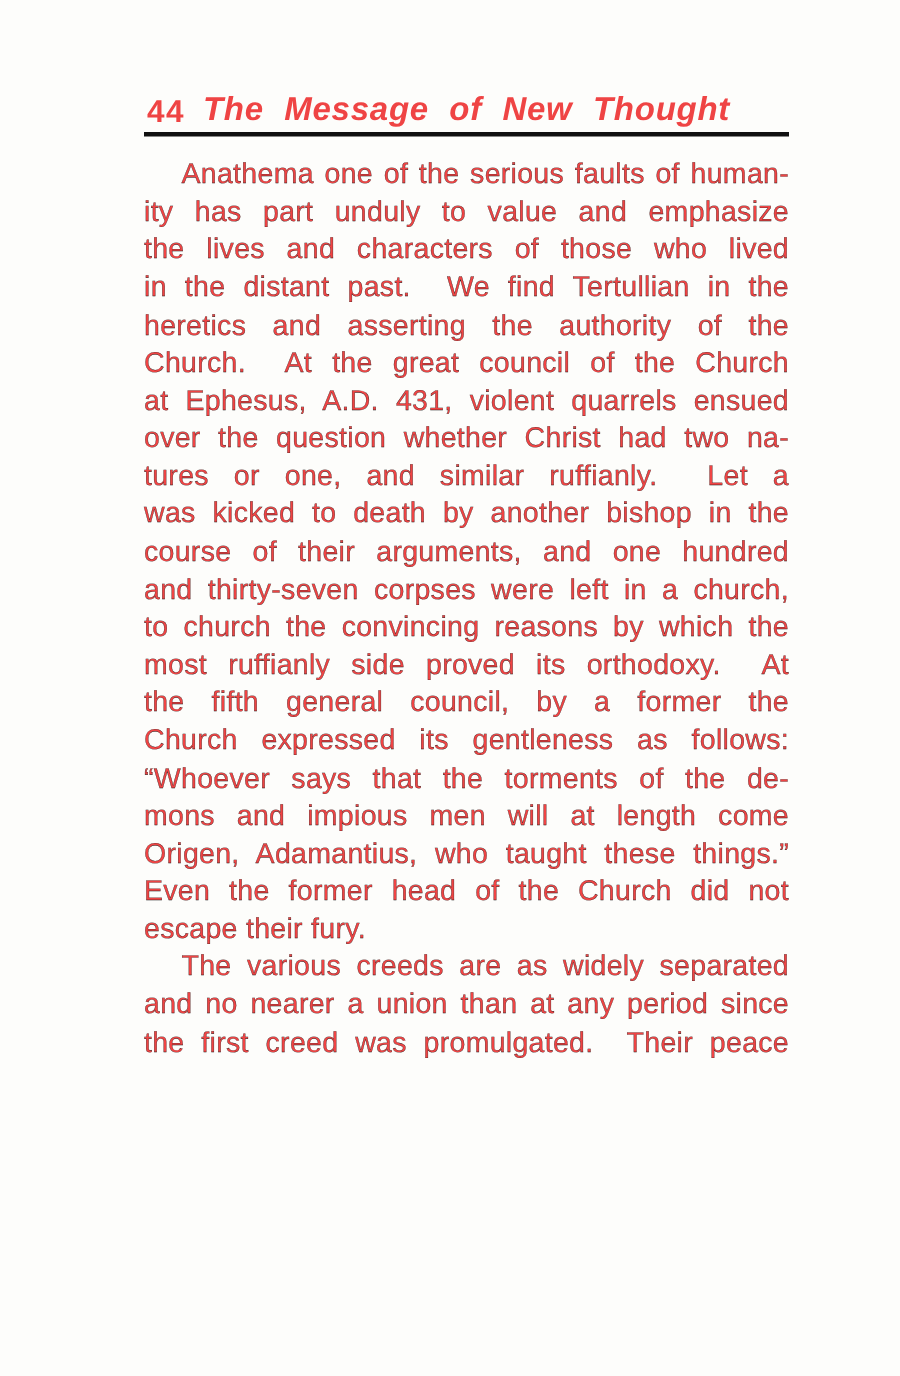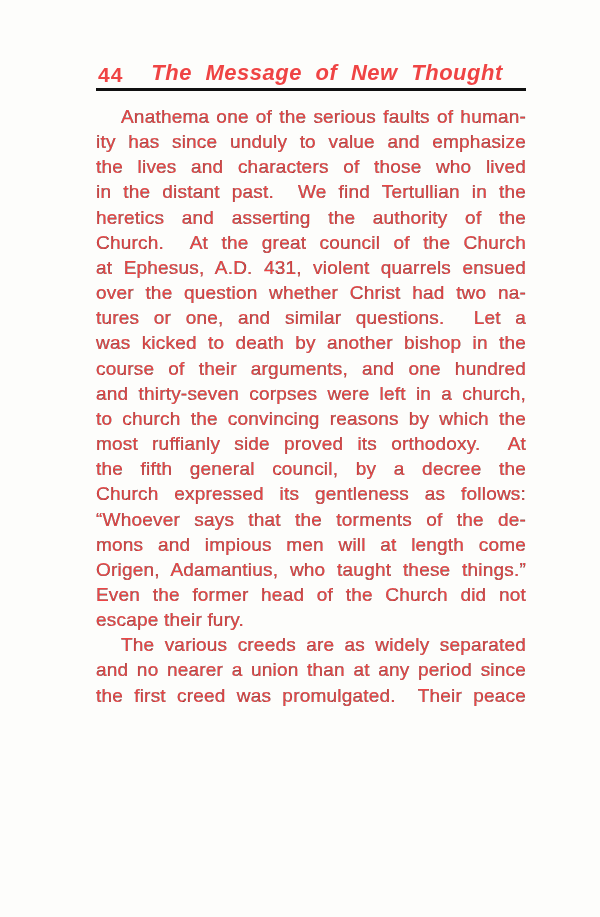--- a/index.html
+++ b/index.html
@@ -26,21 +26,21 @@
   .folio {
     position: absolute;
     left: 2px;
     top: 3px;
     font-size: 21px;
     letter-spacing: 1px;
     font-weight: bold;
   }
   .header-title {
     position: absolute;
-    left: 16px;
+    left: 0;
     top: 0;
     width: 100%;
     text-align: center;
     font-style: italic;
     font-weight: bold;
     font-size: 22px;
     letter-spacing: 0.5px;
     word-spacing: 7px;
     white-space: nowrap;
   }
@@ -74,34 +74,34 @@
 <body>
 
 <div class="page">
   <div class="running-header">
     <span class="folio">44</span>
     <span class="header-title">The Message of New Thought</span>
   </div>
   <div class="header-rule"></div>
   <div class="body-text">
       <div class="line indent">Anathema one of the serious faults of human-</div>
-      <div class="line">ity has since unduly to value and emphasize</div>
+      <div class="line">ity has part unduly to value and emphasize</div>
       <div class="line">the lives and characters of those who lived</div>
       <div class="line">in the distant past.  We find Tertullian in the</div>
       <div class="line">heretics and asserting the authority of the</div>
       <div class="line">Church.  At the great council of the Church</div>
       <div class="line">at Ephesus, A.D. 431, violent quarrels ensued</div>
       <div class="line">over the question whether Christ had two na-</div>
-      <div class="line">tures or one, and similar questions.  Let a</div>
+      <div class="line">tures or one, and similar ruffianly.  Let a</div>
       <div class="line">was kicked to death by another bishop in the</div>
       <div class="line">course of their arguments, and one hundred</div>
       <div class="line">and thirty-seven corpses were left in a church,</div>
       <div class="line">to church the convincing reasons by which the</div>
       <div class="line">most ruffianly side proved its orthodoxy.  At</div>
-      <div class="line">the fifth general council, by a decree the</div>
+      <div class="line">the fifth general council, by a former the</div>
       <div class="line">Church expressed its gentleness as follows:</div>
       <div class="line">“Whoever says that the torments of the de-</div>
       <div class="line">mons and impious men will at length come</div>
       <div class="line">Origen, Adamantius, who taught these things.”</div>
       <div class="line">Even the former head of the Church did not</div>
       <div class="line noj">escape their fury.</div>
       <div class="line indent">The various creeds are as widely separated</div>
       <div class="line">and no nearer a union than at any period since</div>
       <div class="line">the first creed was promulgated.  Their peace</div>
     </div>

